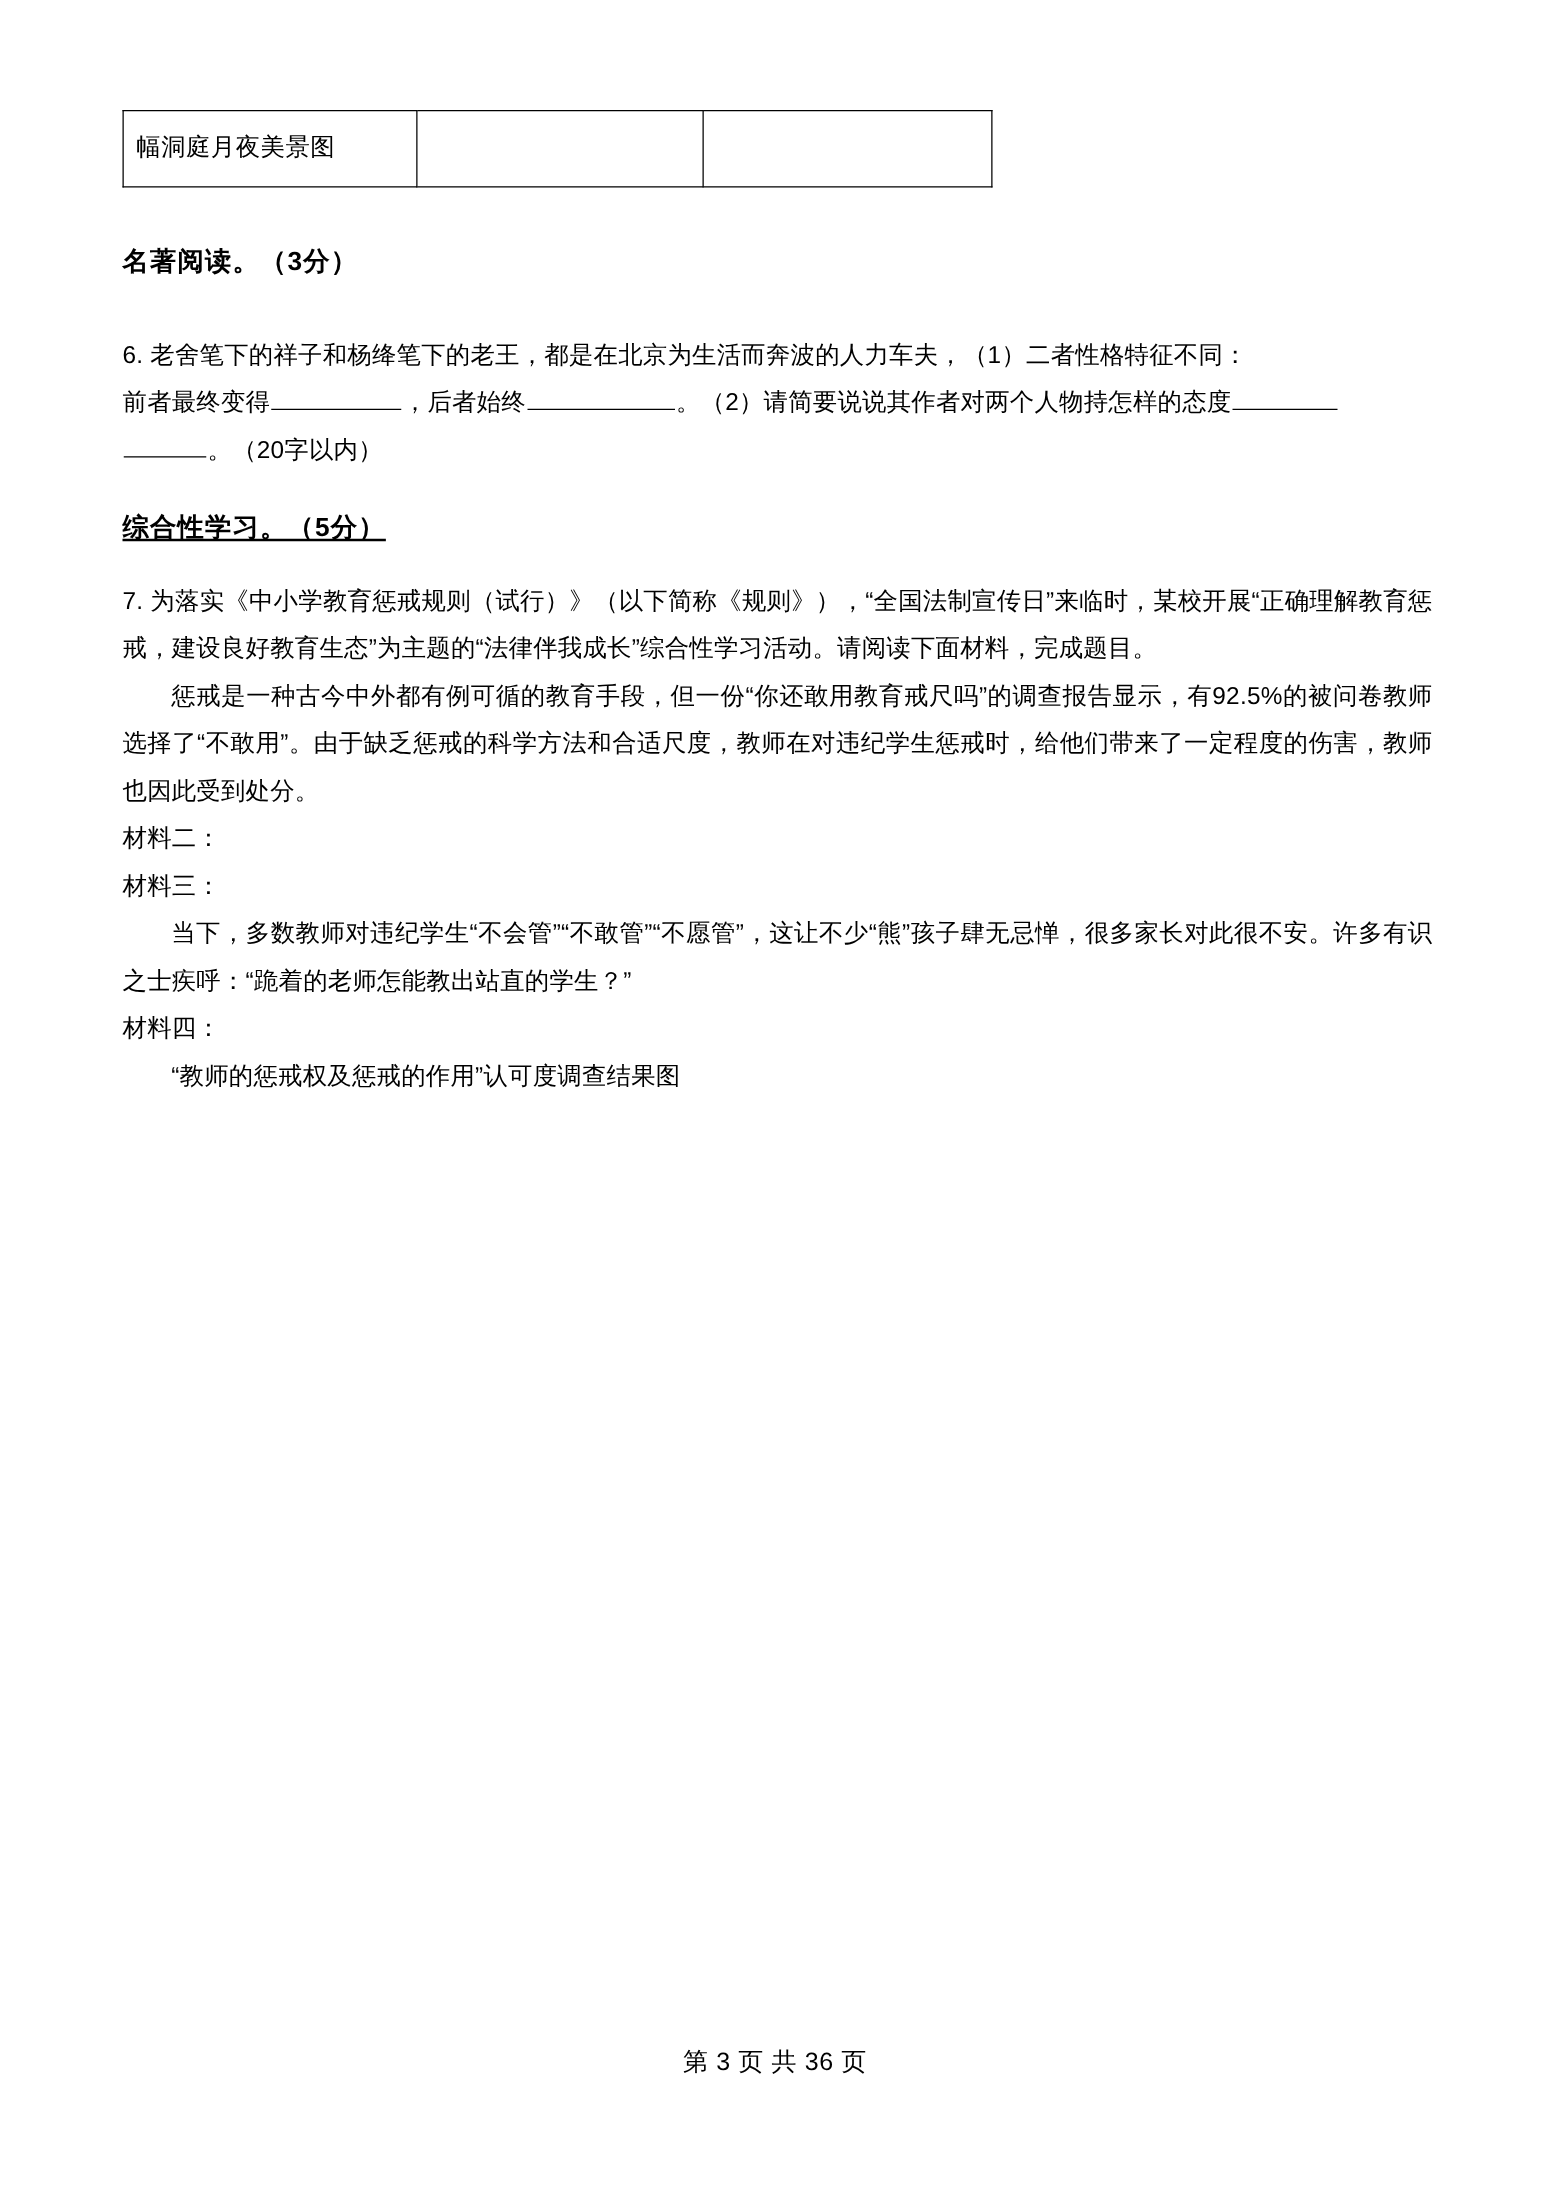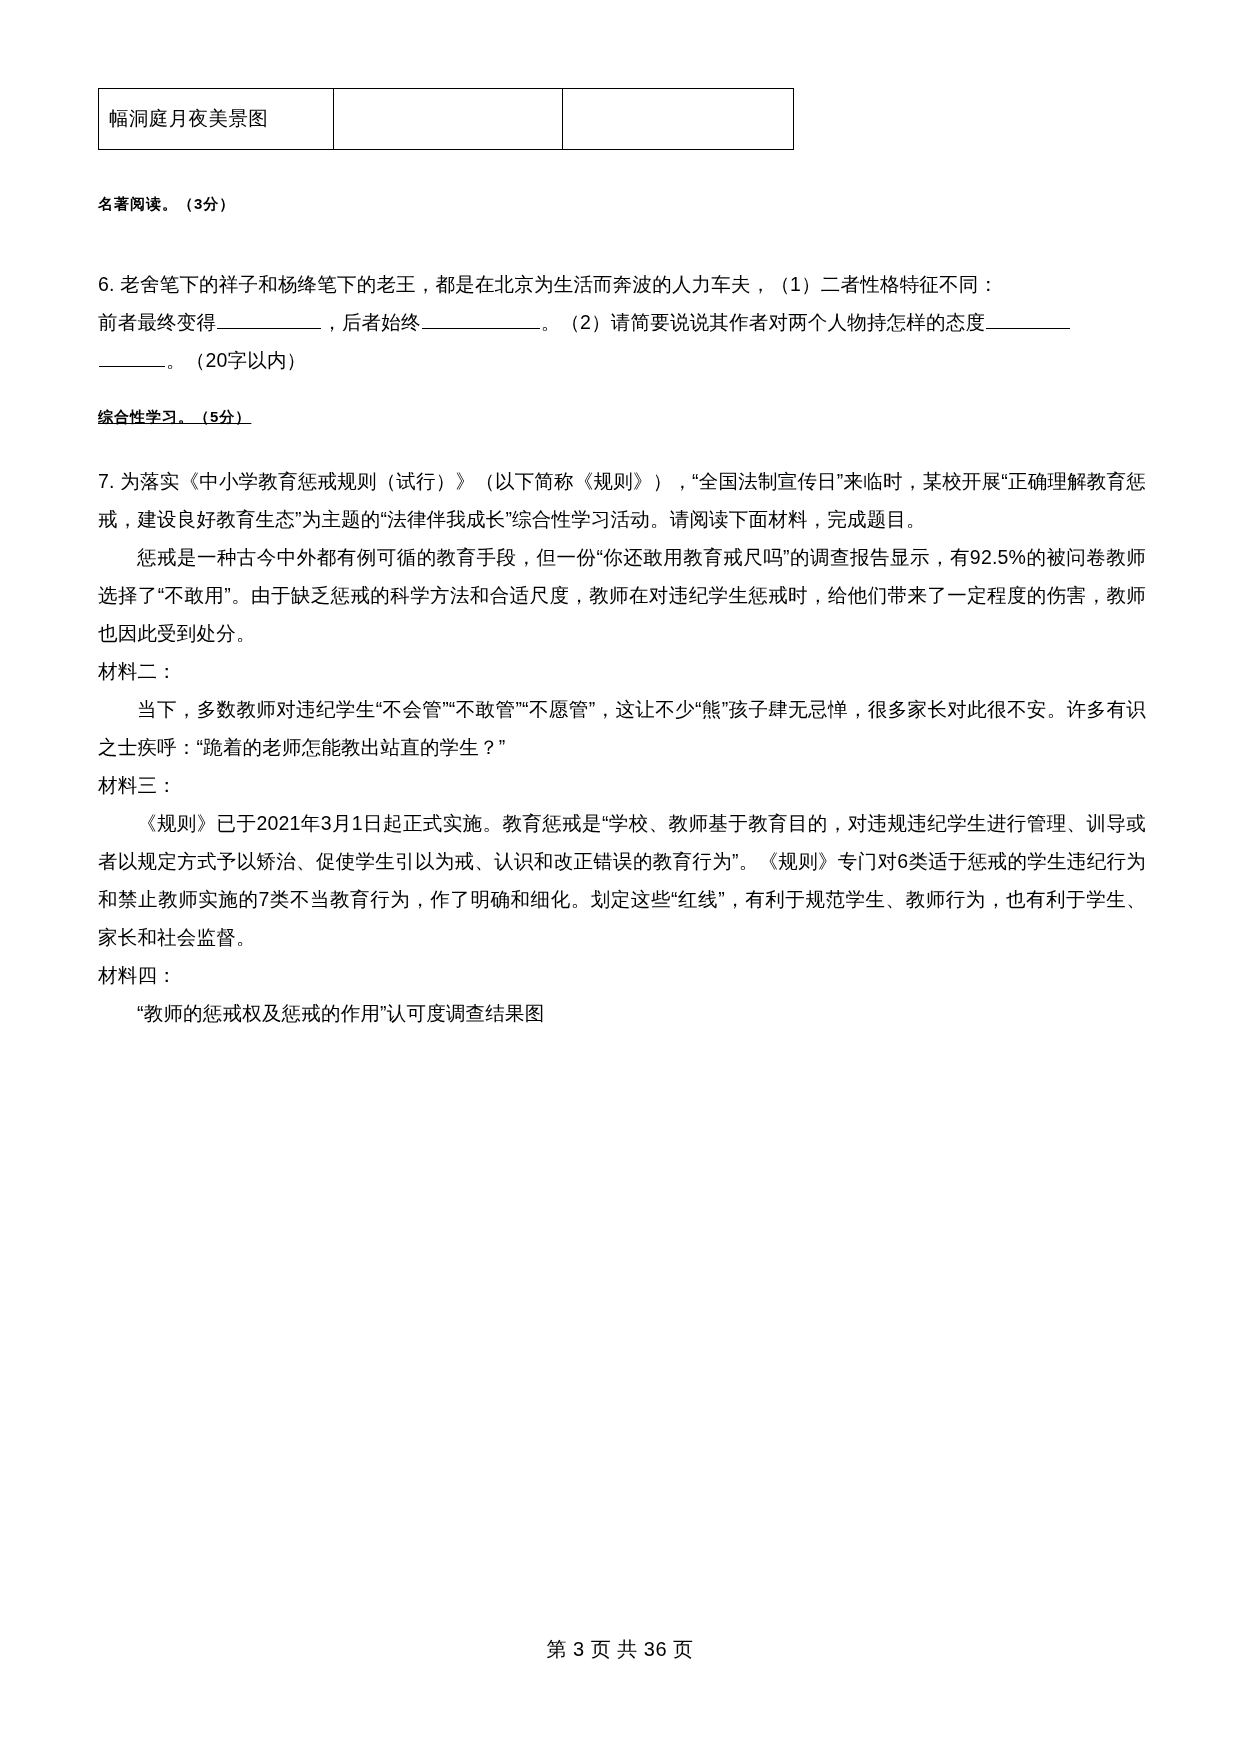--- a/index.html
+++ b/index.html
@@ -40,21 +40,21 @@
     line-height: 1.3;
     letter-spacing: 0.4px;
   }
   td.c1 { width: 214px; }
   td.c2 { width: 208px; }
   td.c3 { width: 210px; }
 
   
   .sec-head {
     font-weight: bold;
-    font-size: 15px;
+    font-size: 21px;
     letter-spacing: 1px;
     margin: 0;
     padding: 0;
     white-space: pre;
   }
   .h-novel  { position: absolute; left: 98px;  top: 195px; }
   .h-compre { position: absolute; left: 98px;  top: 408px; text-decoration: underline; }
 
   
   .para {
@@ -126,24 +126,23 @@
 
   <div class="sec-head h-compre">综合性学习。（5分）</div>
 
   <div class="blk" style="top:462px;">
 
     <p class="para">7. 为落实《中小学教育惩戒规则（试行）》（以下简称《规则》），“全国法制宣传日”来临时，某校开展“正确理解教育惩戒，建设良好教育生态”为主题的“法律伴我成长”综合性学习活动。请阅读下面材料，完成题目。</p>
 
     <p class="para indent">惩戒是一种古今中外都有例可循的教育手段，但一份“你还敢用教育戒尺吗”的调查报告显示，有92.5%的被问卷教师选择了“不敢用”。由于缺乏惩戒的科学方法和合适尺度，教师在对违纪学生惩戒时，给他们带来了一定程度的伤害，教师也因此受到处分。</p>
 
     <p class="para">材料二：</p>
+    <p class="para">材料三：</p>
+
     <p class="para indent">当下，多数教师对违纪学生“不会管”“不敢管”“不愿管”，这让不少“熊”孩子肆无忌惮，很多家长对此很不安。许多有识之士疾呼：“跪着的老师怎能教出站直的学生？”</p>
-
-    <p class="para">材料三：</p>
-    <p class="para indent">《规则》已于2021年3月1日起正式实施。教育惩戒是“学校、教师基于教育目的，对违规违纪学生进行管理、训导或者以规定方式予以矫治、促使学生引以为戒、认识和改正错误的教育行为”。《规则》专门对6类适于惩戒的学生违纪行为和禁止教师实施的7类不当教育行为，作了明确和细化。划定这些“红线”，有利于规范学生、教师行为，也有利于学生、家长和社会监督。</p>
 
     <p class="para">材料四：</p>
     <p class="para indent">“教师的惩戒权及惩戒的作用”认可度调查结果图</p>
   </div>
 
   <div class="footer">
     <span>第</span>
     <span class="pgnum">3</span>
     <span>页 共</span>
     <span class="pgnum">36</span>

